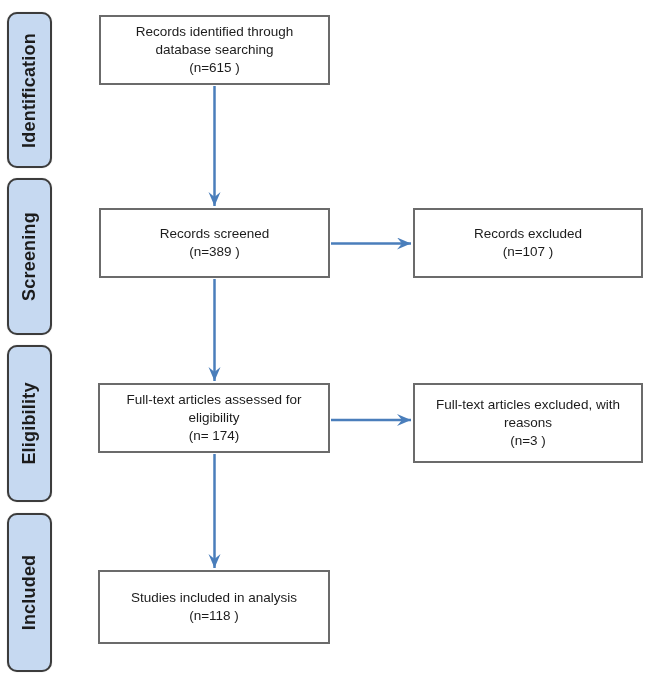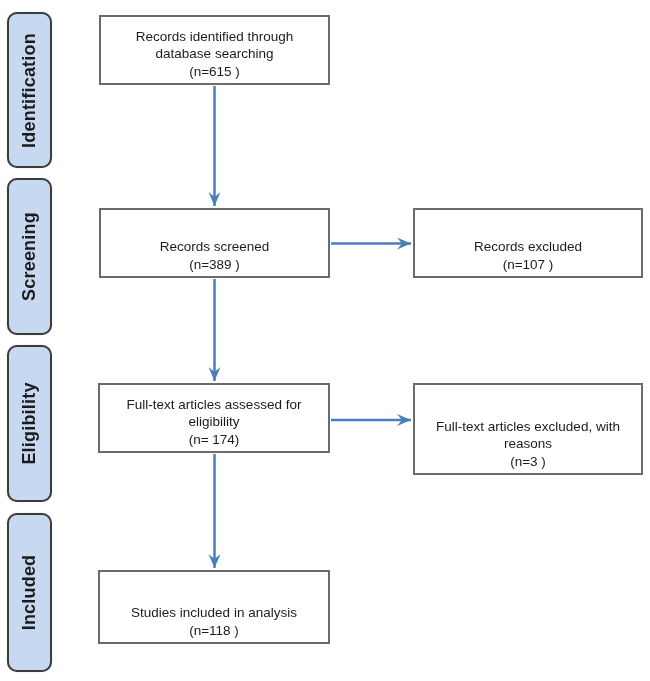--- a/index.html
+++ b/index.html
@@ -39,21 +39,21 @@
   }
   
   .node {
     position: absolute;
     background: #ffffff;
     border: 2px solid var(--box-border, #6b6b6b);
     box-sizing: border-box;
     display: flex;
     flex-direction: column;
     align-items: center;
-    justify-content: flex-end;
+    justify-content: center;
     text-align: center;
     padding: 2px 8px;
   }
   .node-text, .node-count {
     font-size: 13.5px;
     line-height: 1.32;
     color: var(--text-color, #1c1c1c);
   }
   
   #arrows {
@@ -101,21 +101,21 @@
   <div class="node" style="left:413px; top:208px; width:230px; height:70px;">
     <div class="node-text">Records excluded</div>
     <div class="node-count">(n=107 )</div>
   </div>
 
   <div class="node" style="left:98px; top:383px; width:232px; height:70px;">
     <div class="node-text">Full-text articles assessed for eligibility</div>
     <div class="node-count">(n= 174)</div>
   </div>
 
-  <div class="node" style="left:413px; top:383px; width:230px; height:92px;">
+  <div class="node" style="left:413px; top:383px; width:230px; height:80px;">
     <div class="node-text">Full-text articles excluded, with reasons</div>
     <div class="node-count">(n=3 )</div>
   </div>
 
   <div class="node" style="left:98px; top:570px; width:232px; height:74px;">
     <div class="node-text">Studies included in analysis</div>
     <div class="node-count">(n=118 )</div>
   </div>
 
   <svg id="arrows" width="650" height="681" viewBox="0 0 650 681">

